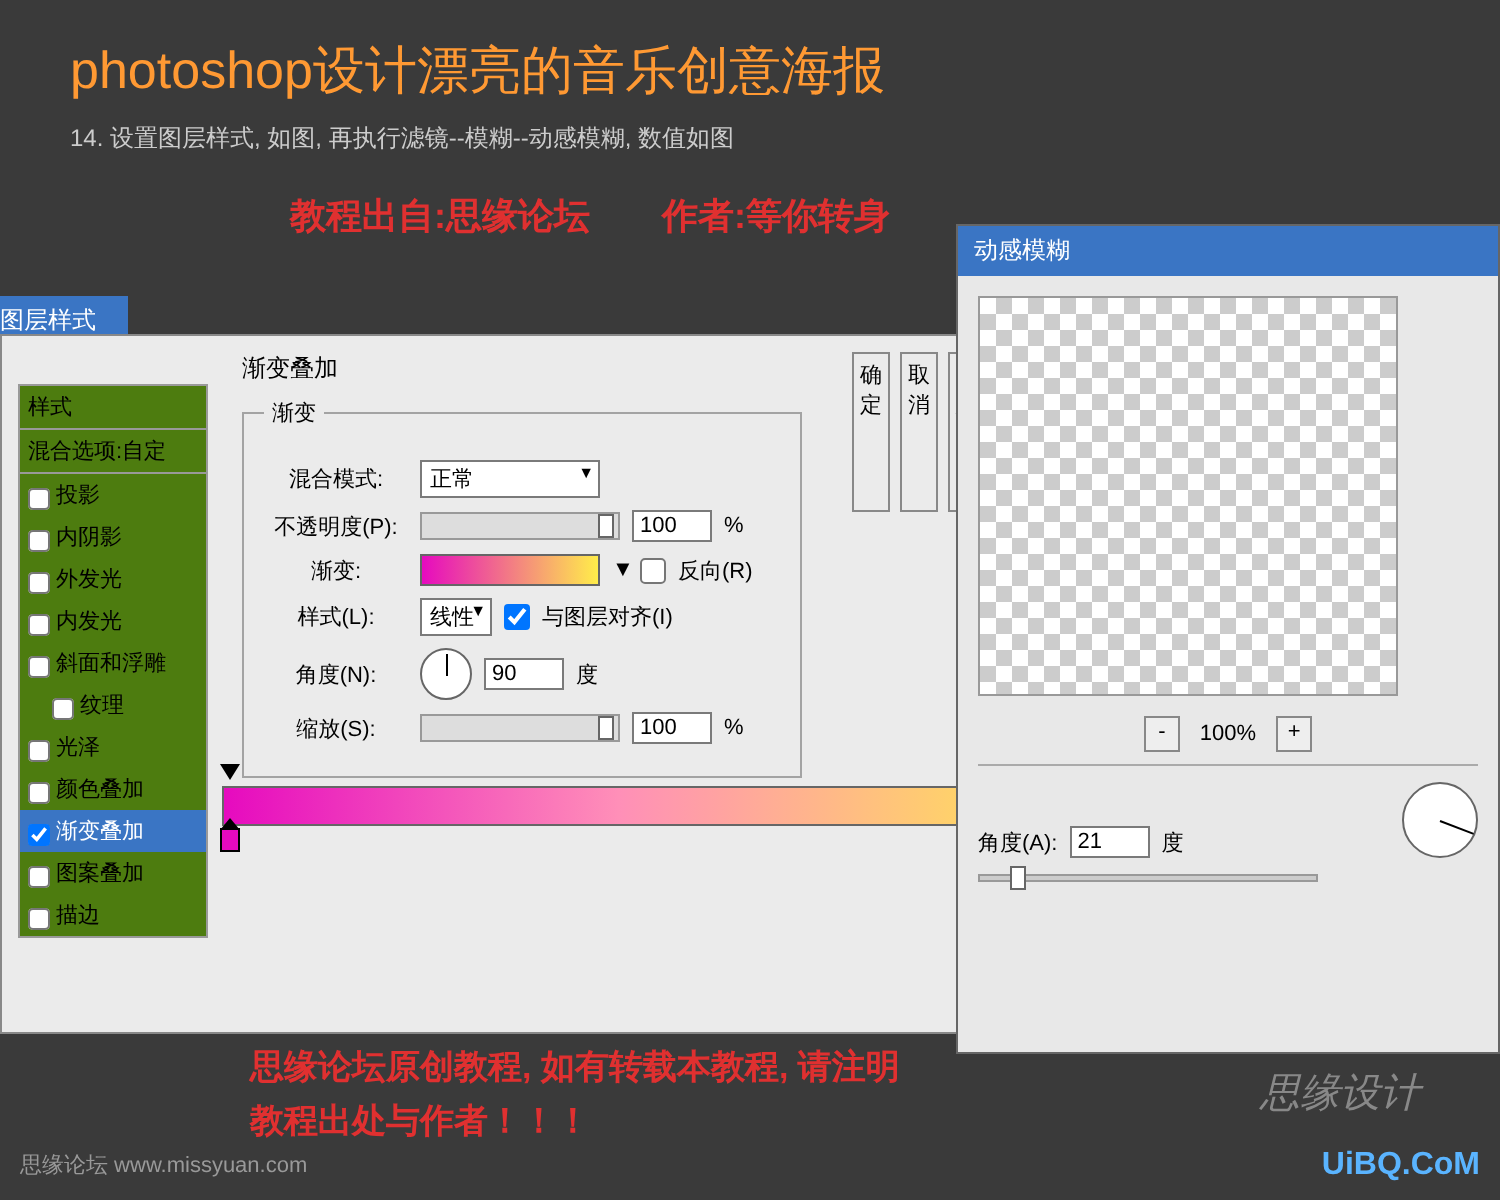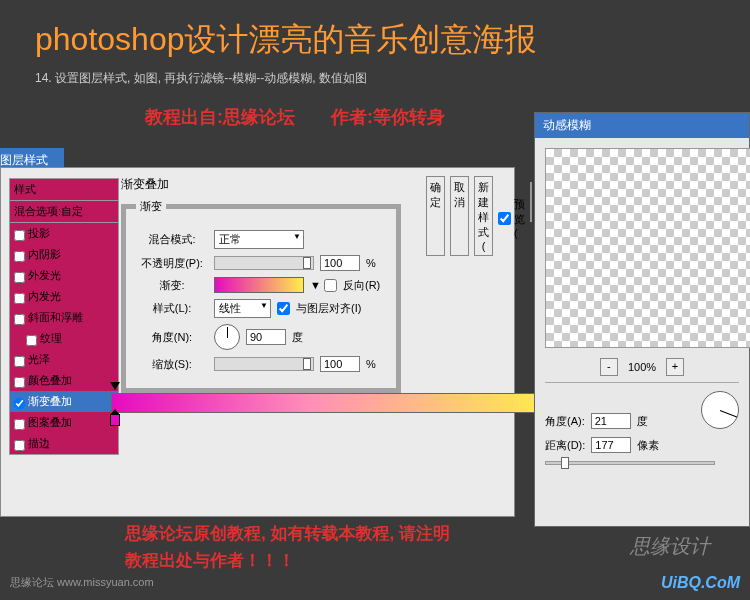--- a/index.html
+++ b/index.html
@@ -1,30 +1,30 @@
 <!DOCTYPE html>
 <html><head>
 <meta charset="utf-8">
 <style>
 *{box-sizing:border-box;margin:0;padding:0;font-family:"Microsoft YaHei",SimSun,sans-serif}
 body{width:750px;height:600px;background:#3a3a3a;position:relative;overflow:hidden}
-.title{color:#ff9933;font-size:32px;padding:18px 0 8px 35px}
+.title{color:#ff9933;font-size:26px;padding:18px 0 8px 35px}
 .subtitle{color:#ccc;font-size:12px;padding-left:35px}
 .credits{color:#e03030;font-size:18px;font-weight:bold;padding:18px 0 10px 145px}
 .layer-style-tab{position:absolute;left:0;top:148px;background:#3a75c4;color:#fff;font-size:12px;padding:4px 0;width:64px}
 .dialog{position:absolute;left:0;top:167px;width:515px;height:350px;background:#ebebeb;border:1px solid #888}
-.styles-panel{position:absolute;left:8px;top:10px;width:110px;background:#be185d;border:1px solid #999}
+.styles-panel{position:absolute;left:8px;top:24px;width:95px;background:#4d7c0f;border:1px solid #999}
 .styles-header{font-size:11px;padding:3px 4px;border-bottom:1px solid #999}
 .styles-sub{font-size:11px;padding:3px 4px;border-bottom:1px solid #999}
 .style-item{font-size:11px;padding:3px 4px;display:flex;align-items:flex-end;gap:3px}
 .style-item.active{background:#3a75c4;color:#fff}
 .style-item input{width:11px;height:11px}
 .gradient-panel{position:absolute;left:120px;top:8px;width:280px}
 .panel-title{font-size:12px;margin-bottom:6px}
-.fieldset{border:5px solid #a3a3a3;padding:10px;font-size:11px}
+.fieldset{border:1px solid #a3a3a3;padding:10px;font-size:11px}
 .fieldset-legend{font-size:11px;padding:0 4px}
 .row{display:flex;align-items:center;margin:6px 0;gap:6px;font-size:11px}
 .row label{min-width:72px;text-align:center}
 .select{background:#fff;border:1px solid #7a7a7a;padding:1px 4px;width:90px;font-size:11px;position:relative}
 .select::after{content:"▼";position:absolute;right:2px;font-size:8px}
 .slider{width:100px;height:14px;background:#ddd;border:1px solid #999;position:relative}
 .slider-thumb{position:absolute;width:8px;height:12px;background:#fff;border:1px solid #666;top:0}
 .num-input{width:40px;border:1px solid #7a7a7a;padding:1px 3px;font-size:11px}
 .grad-preview{width:90px;height:16px;background:linear-gradient(90deg,#e60abf,#ffed4a);border:1px solid #666}
 .angle-dial{width:26px;height:26px;border:1px solid #666;border-radius:50%;position:relative;background:#fff}
@@ -32,33 +32,33 @@
 .btn-col{position:absolute;right:8px;top:8px;width:80px;display:flex;flex-direction:row;gap:5px}
 .btn{background:#ebebeb;border:1px solid #888;font-size:11px;padding:3px;text-align:center}
 .preview-check{font-size:11px;display:flex;align-items:center;gap:3px;margin-top:4px}
 .sm-prev{width:50px;height:40px;background:linear-gradient(180deg,#ff3ab8,#ffee55);border:1px solid #999;margin-top:6px}
 .grad-editor{position:absolute;left:110px;top:225px;width:440px}
 .grad-track{height:20px;background:linear-gradient(90deg,#e60abf,#ff8fb8 45%,#ffed4a);border:1px solid #666;position:relative}
 .stop-top{position:absolute;top:-12px;width:10px;height:10px}
 .stop-top::before{content:"";display:block;width:0;height:0;border-left:5px solid transparent;border-right:5px solid transparent;border-top:8px solid #000}
 .stop-bot{position:absolute;bottom:-14px;width:10px;height:12px;background:#fff;border:1px solid #000}
 .stop-bot::before{content:"";position:absolute;top:-6px;left:-1px;width:0;height:0;border-left:5px solid transparent;border-right:5px solid transparent;border-bottom:6px solid #000}
-.motion-blur{position:absolute;right:0;top:112px;width:216px;height:415px;background:#e8e8e8;border:1px solid #666}
+.motion-blur{position:absolute;right:0;top:112px;width:272px;height:415px;background:#e8e8e8;border:1px solid #666}
 .mb-title{background:#3a75c4;color:#fff;font-size:12px;padding:4px 8px}
 .mb-preview{margin:10px;width:210px;height:200px;background-image:repeating-conic-gradient(#ccc 0 25%,#fff 0 50%);background-size:16px 16px;border:1px solid #999}
 .mb-zoom{display:flex;align-items:center;justify-content:center;gap:10px;font-size:11px;margin:4px 0}
 .zoom-btn{width:18px;height:18px;border:1px solid #888;background:#eee;text-align:center;line-height:15px}
 .mb-sep{border-top:1px solid #aaa;margin:6px 10px}
 .mb-row{display:flex;align-items:flex-end;gap:6px;font-size:11px;margin:8px 10px}
 .mb-dial{width:38px;height:38px;border:1px solid #666;border-radius:50%;background:#fff;position:relative;margin-left:auto}
 .mb-dial::after{content:"";position:absolute;width:18px;height:1px;background:#000;left:50%;top:50%;transform-origin:left;transform:rotate(21deg)}
 .mb-slider{width:170px;height:4px;background:#ccc;border:1px solid #999;margin:4px 10px;position:relative}
 .mb-slider-thumb{position:absolute;width:8px;height:12px;background:#fff;border:1px solid #666;top:-5px;left:15px}
 .footer-note{position:absolute;left:125px;top:520px;color:#e03030;font-size:17px;font-weight:bold;line-height:1.6}
-.watermark{position:absolute;right:10px;bottom:8px;color:#5ab4ff;font-size:16px;font-weight:bold;font-style:italic}
+.watermark{position:absolute;right:10px;bottom:8px;color:#5ab4ff;font-size:16px;font-weight:bold;}
 .corner-logo{position:absolute;right:40px;bottom:40px;color:#888;font-size:20px;font-style:italic}
 .bottom-url{position:absolute;left:10px;bottom:10px;color:#999;font-size:11px}
 </style>
 </head>
 <body>
 
 <div class="title">photoshop设计漂亮的音乐创意海报</div>
 <div class="subtitle">14. 设置图层样式, 如图, 再执行滤镜--模糊--动感模糊, 数值如图</div>
 <div class="credits">教程出自:思缘论坛　　作者:等你转身</div>
 
@@ -132,21 +132,21 @@
       </div>
       <div class="row">
         <label>渐变:</label>
         <div class="grad-preview"></div>
         <span style="width:8px;text-align:center">▼</span>
         <input type="checkbox" style="">
         <span>反向(R)</span>
       </div>
       <div class="row">
         <label>样式(L):</label>
-        <div class="select" style="width:57px">线性</div>
+        <div class="select" style="width:36px">线性</div>
         <input type="checkbox" checked="" style="">
         <span>与图层对齐(I)</span>
       </div>
       <div class="row">
         <label>角度(N):</label>
         <div class="angle-dial"></div>
         <input class="num-input" value="90" style="">
         <span>度</span>
       </div>
       <div class="row">
@@ -189,25 +189,20 @@
     <span>100%</span>
     <div class="zoom-btn">+</div>
   </div>
   <div class="mb-sep"></div>
   <div class="mb-row">
     <span>角度(A):</span>
     <input class="num-input" value="21" style="">
     <span>度</span>
     <div class="mb-dial"></div>
   </div>
-  <div class="mb-row">
-    <span>距离(D):</span>
-    <input class="num-input" value="177" style="">
-    <span>像素</span>
-  </div>
   <div class="mb-slider">
       <div class="mb-slider-thumb"></div>
     </div>
 </div>
 
 <div class="footer-note">
   <div>思缘论坛原创教程, 如有转载本教程, 请注明</div>
   <div>教程出处与作者！！！</div>
 </div>
 

